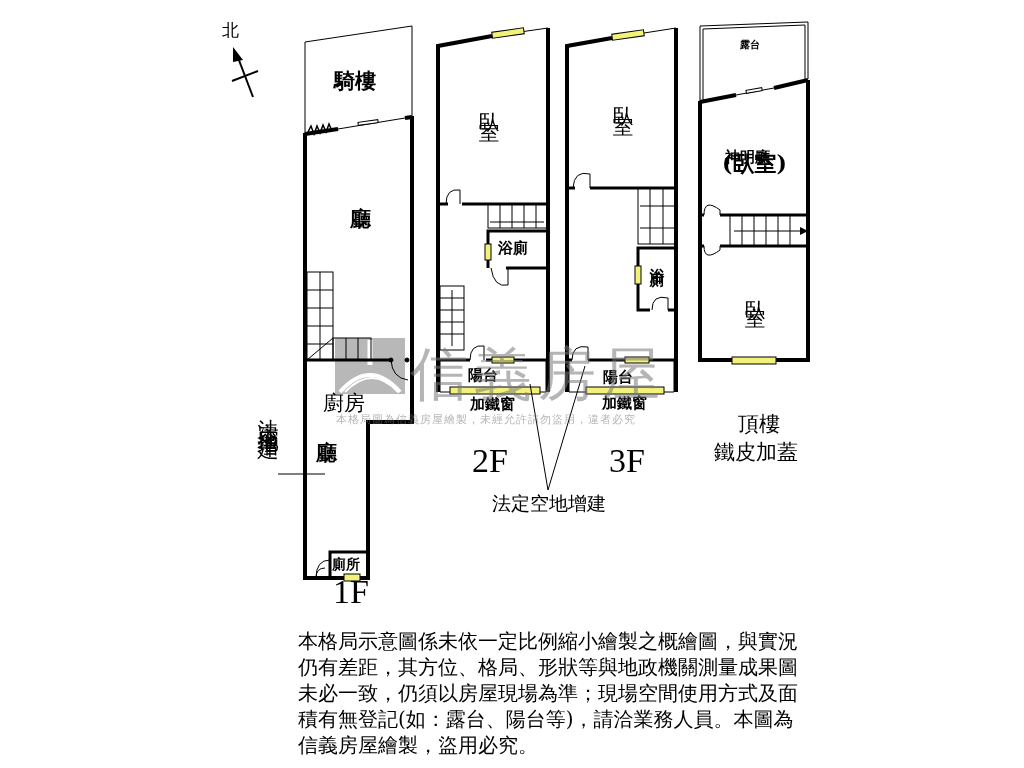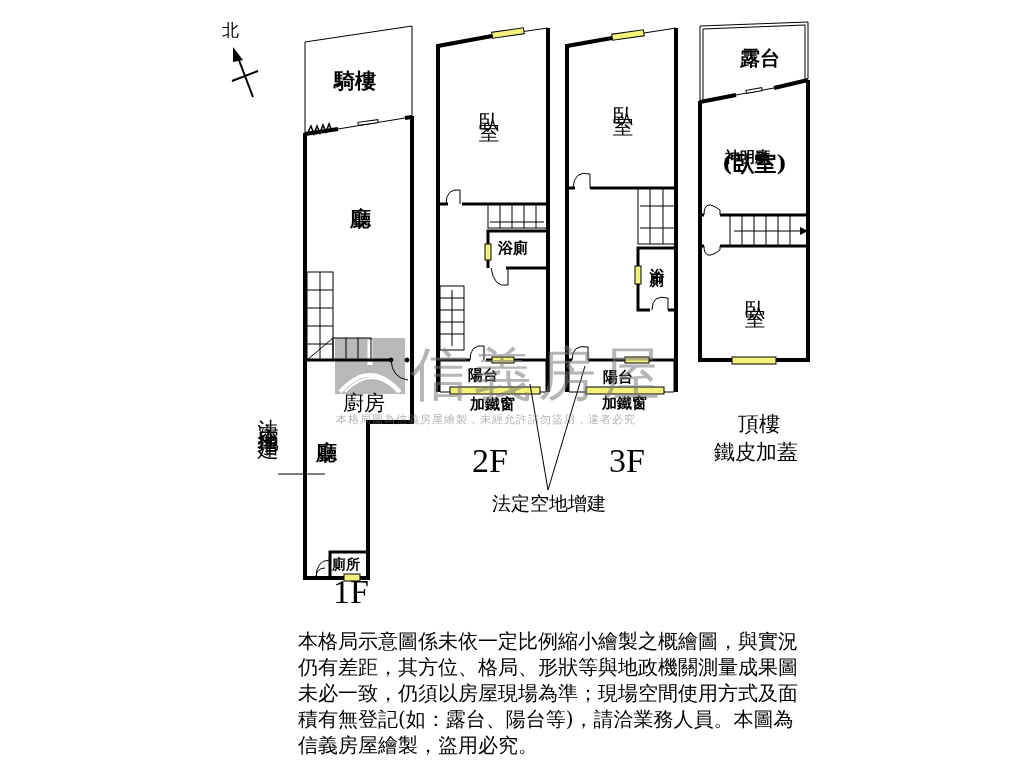--- a/index.html
+++ b/index.html
@@ -161,41 +161,41 @@
     <path d="M704 246 Q704 262 720 250 L720 246" stroke-width="1"></path>
   </g>
   <polygon points="800,227 808,231 800,235" fill="#000"></polygon>
   <rect x="732" y="357" width="44" height="7" fill="#f2f27a" stroke="#000" stroke-width="1"></rect>
 </svg>
 
 <div class="lbl" style="left:222px;top:22px;font-size:17px;">北</div>
 
 <div class="lbl bold" style="left:334px;top:70px;font-size:21px;">騎樓</div>
 <div class="lbl bold" style="left:350px;top:208px;font-size:21px;">廳</div>
-<div class="lbl" style="left:323px;top:393px;font-size:21px;margin-left:20px;">廚房</div>
+<div class="lbl" style="left:323px;top:393px;font-size:21px;">廚房</div>
 <div class="lbl bold" style="left:316px;top:442px;font-size:21px;">廳</div>
 <div class="lbl bold" style="left:332px;top:557px;font-size:14px;">廁所</div>
 <div class="lbl vert" style="left:257px;top:402px;font-size:21px;">法定空地增建</div>
 <div class="lbl floorname" style="left:333px;top:559px;">1F</div>
 
 <div class="lbl vert" style="left:478px;top:96px;font-size:21px;letter-spacing:8px;">臥室</div>
 <div class="lbl bold" style="left:498px;top:241px;font-size:15px;">浴廁</div>
 <div class="lbl bold" style="left:468px;top:368px;font-size:15px;">陽台</div>
 <div class="lbl bold" style="left:470px;top:397px;font-size:15px;">加鐵窗</div>
 <div class="lbl floorname" style="left:472px;top:428px;">2F</div>
 
 <div class="lbl vert" style="left:612px;top:90px;font-size:21px;letter-spacing:8px;">臥室</div>
 <div class="lbl bold vert" style="left:649px;top:256px;font-size:15px;letter-spacing:2px;">浴廁</div>
 <div class="lbl bold" style="left:603px;top:370px;font-size:15px;">陽台</div>
 <div class="lbl bold" style="left:602px;top:396px;font-size:15px;">加鐵窗</div>
 <div class="lbl floorname" style="left:609px;top:428px;">3F</div>
 
 <div class="lbl" style="left:492px;top:494px;font-size:19px;">法定空地增建</div>
 
-<div class="lbl bold" style="left:740px;top:48px;font-size:20px;">露台</div>
+<div class="lbl bold" style="left:740px;top:40px;font-size:10px;">露台</div>
 <div class="lbl bold" style="left:725px;top:122px;font-size:15px;margin-top:28px;">神明廳</div>
 <div class="lbl bold" style="left:722px;top:152px;font-size:22px;">(臥室)</div>
 <div class="lbl vert" style="left:744px;top:284px;font-size:21px;letter-spacing:6px;">臥室</div>
 <div class="lbl" style="left:738px;top:414px;font-size:21px;">頂樓</div>
 <div class="lbl" style="left:714px;top:442px;font-size:21px;">鐵皮加蓋</div>
 
 <div class="wm-text" style="left:410px;top:336px;font-size:58px;letter-spacing:6px;">信義房屋</div>
 <div class="wm-text" style="left:336px;top:412px;font-size:11px;letter-spacing:1px;">本格局圖為信義房屋繪製，未經允許請勿盜用，違者必究</div>
 
 <div class="disclaimer">本格局示意圖係未依一定比例縮小繪製之概繪圖，與實況仍有差距，其方位、格局、形狀等與地政機關測量成果圖未必一致，仍須以房屋現場為準；現場空間使用方式及面積有無登記(如：露台、陽台等)，請洽業務人員。本圖為信義房屋繪製，盜用必究。</div>

